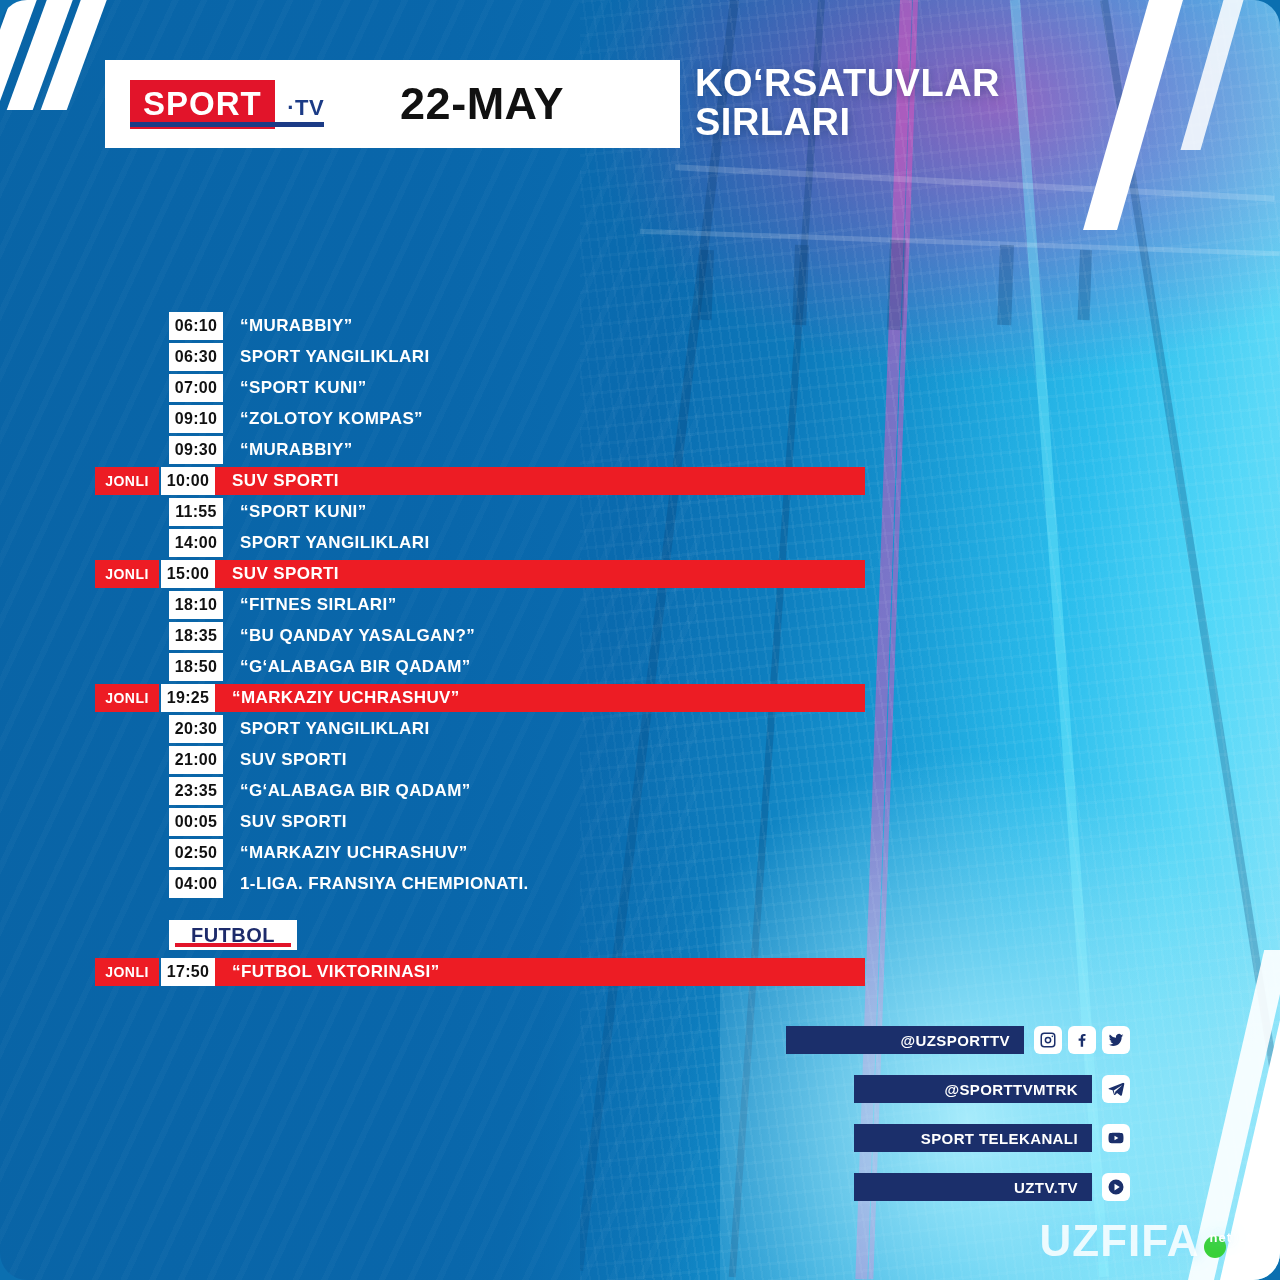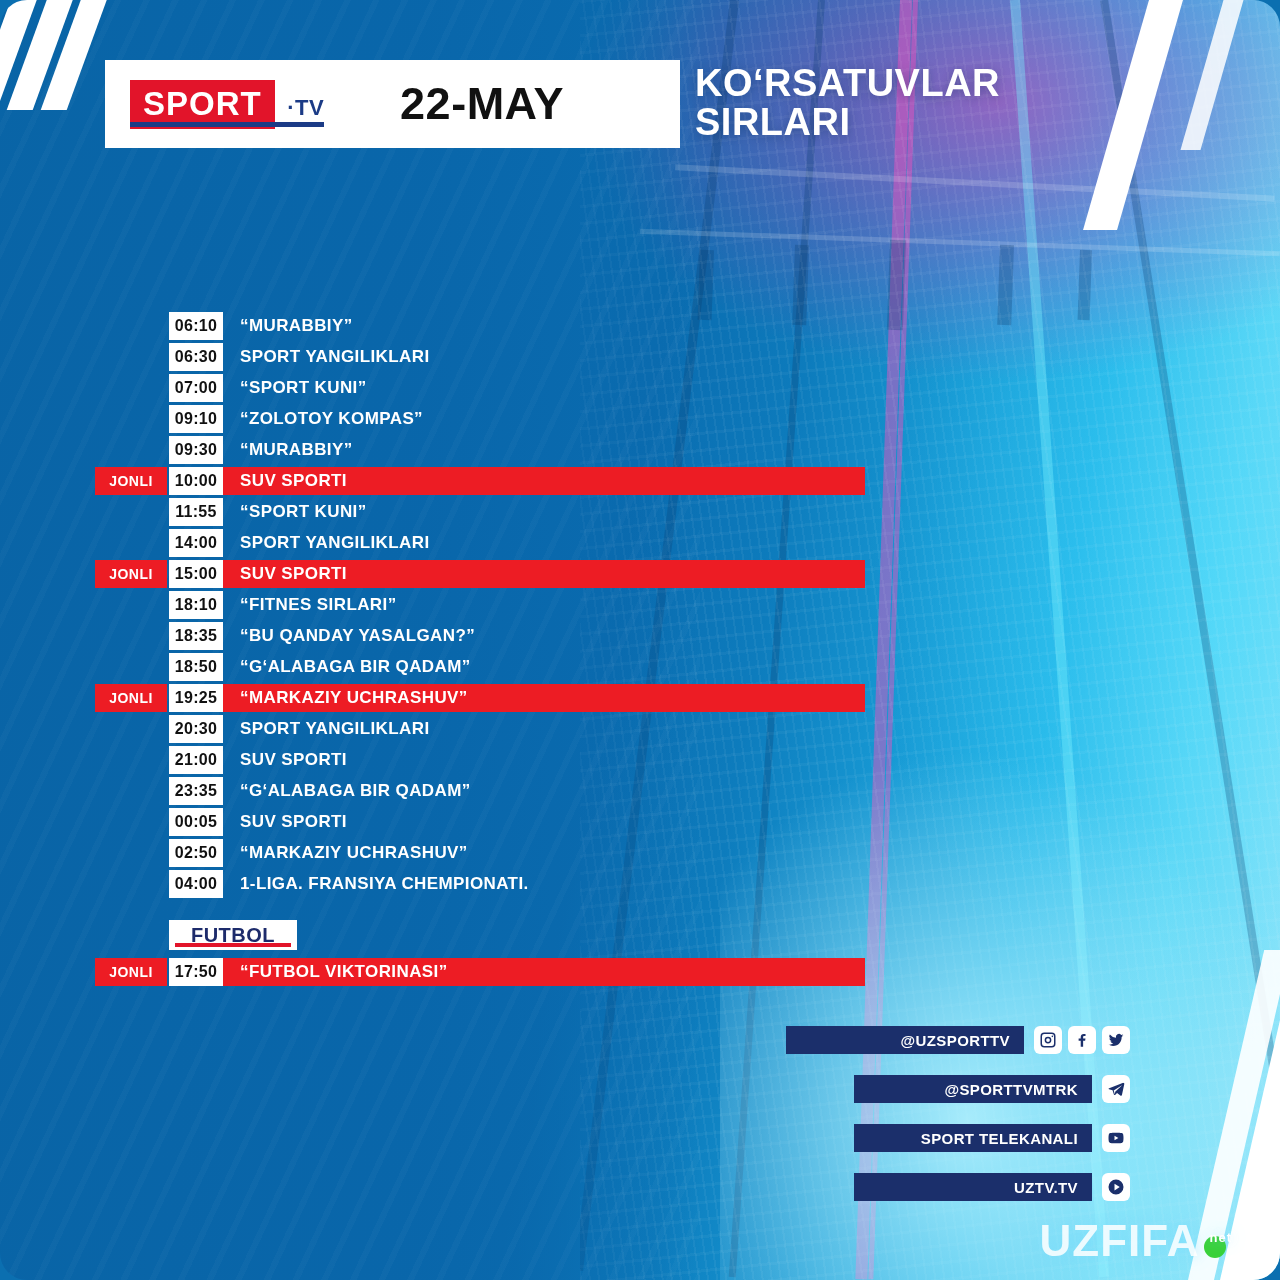--- a/index.html
+++ b/index.html
@@ -139,21 +139,21 @@
   .schedule {
     position: absolute; top: 312px; left: 95px; width: 770px;
   }
   .row {
     display: flex; align-items: stretch;
     height: 28px;
     margin-bottom: 3px;
     position: relative;
   }
   .live-tag {
-    width: 72px;
+    width: 64px;
     background: #ed1c24;
     color: #fff;
     font-size: 14px;
     font-weight: 700;
     letter-spacing: 0.5px;
     display: flex; align-items: center; justify-content: center;
     margin-right: 2px;
   }
   .live-spacer { width: 74px; }
   .time {

